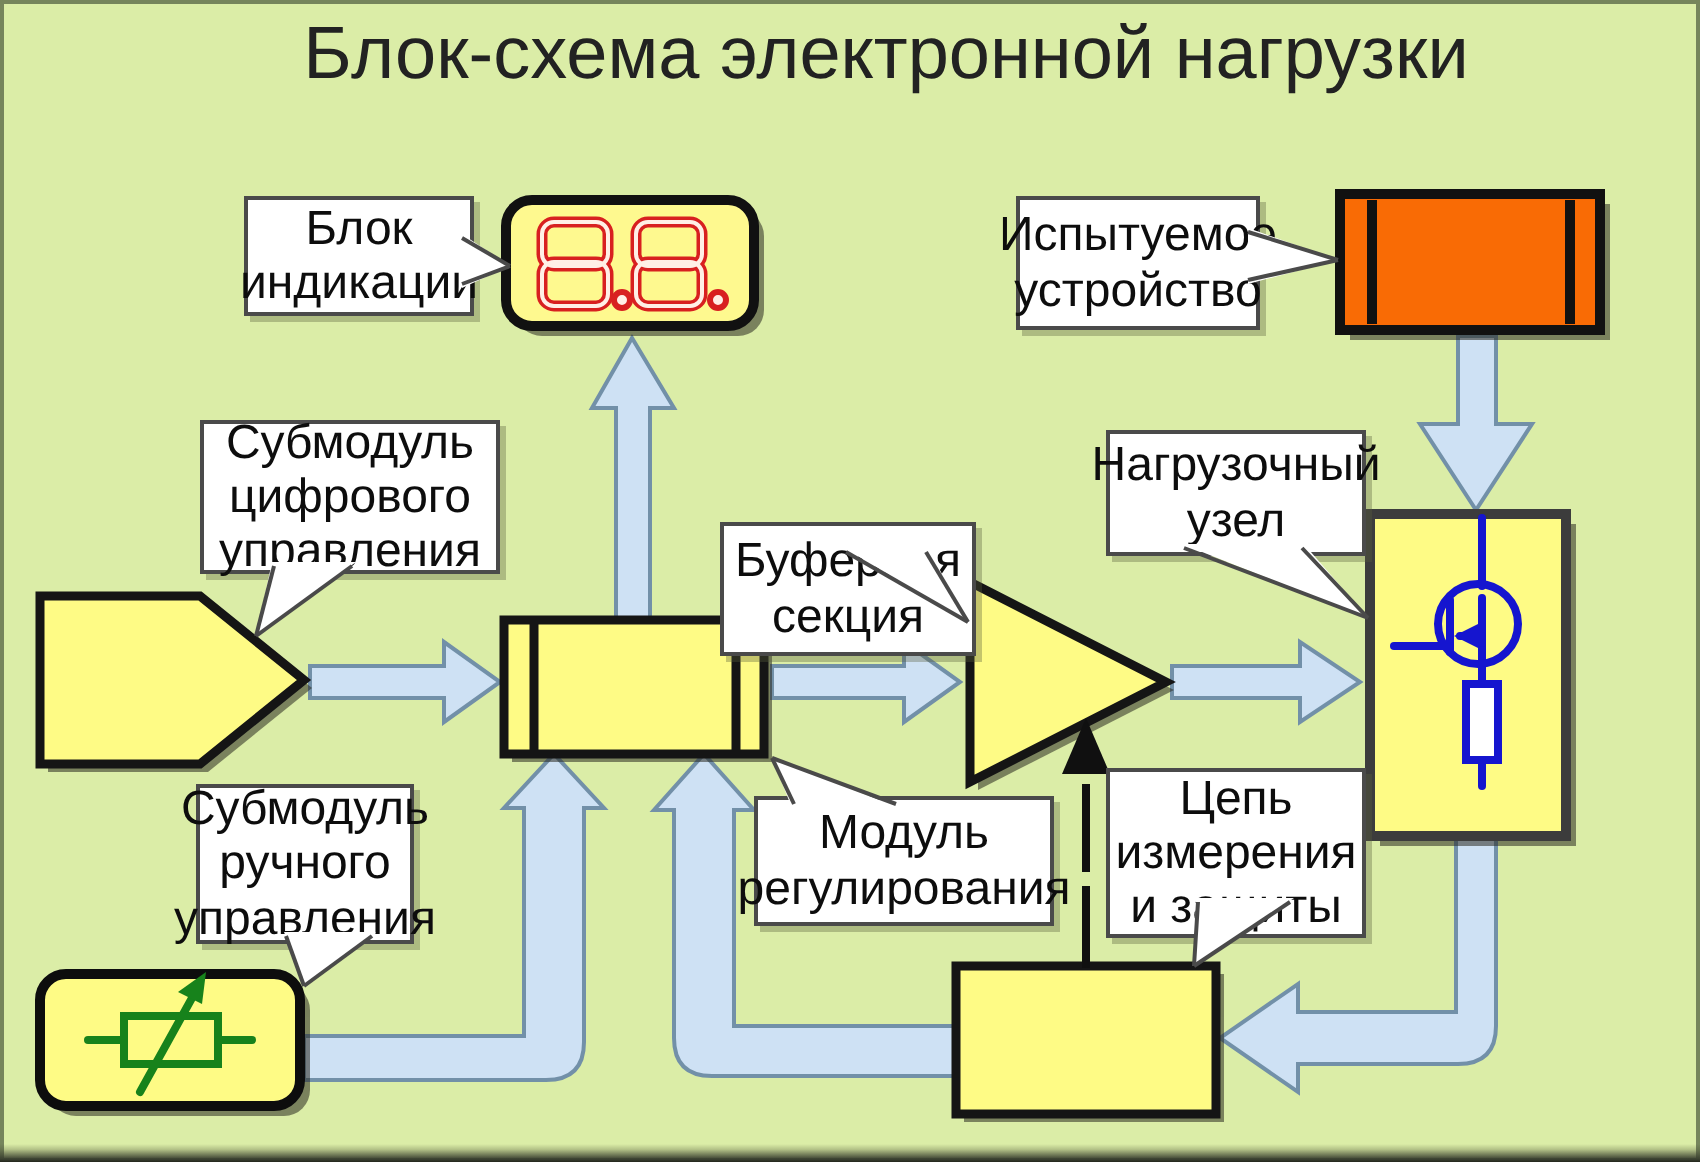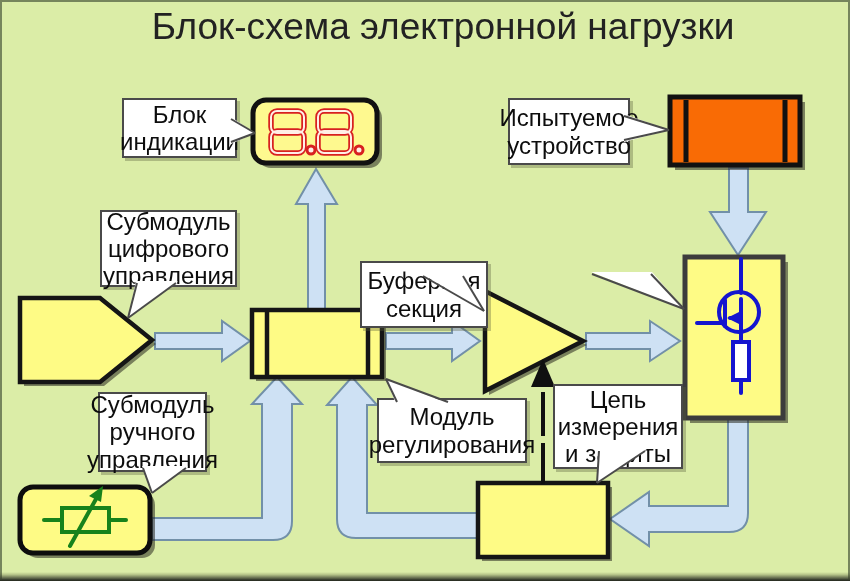--- a/index.html
+++ b/index.html
@@ -123,25 +123,28 @@
       <polygon points="543,359 531,387 555,387" fill="#101010"></polygon>
     </g>
   </svg>
 
   <div class="callout" style="left:122px;top:98px;width:115px;height:60px;">
     <span>Блок индикации</span>
   </div>
   <div class="callout" style="left:508px;top:98px;width:122px;height:67px;">
     <span>Испытуемое устройство</span>
   </div>
-  <div class="callout" style="left:100px;top:210px;width:137px;height:77px;">
+  <div class="callout" style="left:100px;top:210px;width:150px;height:77px;">
     <span>Субмодуль цифрового управления</span>
   </div>
   <div class="callout" style="left:360px;top:213px;width:128px;height:67px;margin-top:48px;">
     <span>Буферная секция</span>
+  </div>
+  <div class="callout" style="left:553px;top:215px;width:130px;height:63px;">
+    <span>Нагрузочный узел</span>
   </div>
   <div class="callout" style="left:98px;top:392px;width:109px;height:80px;">
     <span>Субмодуль ручного управления</span>
   </div>
   <div class="callout" style="left:377px;top:398px;width:150px;height:65px;">
     <span>Модуль регулирования</span>
   </div>
   <div class="callout" style="left:553px;top:370px;width:130px;height:85px;margin-top:14px;">
     <span>Цепь измерения и защиты</span>
   </div>

